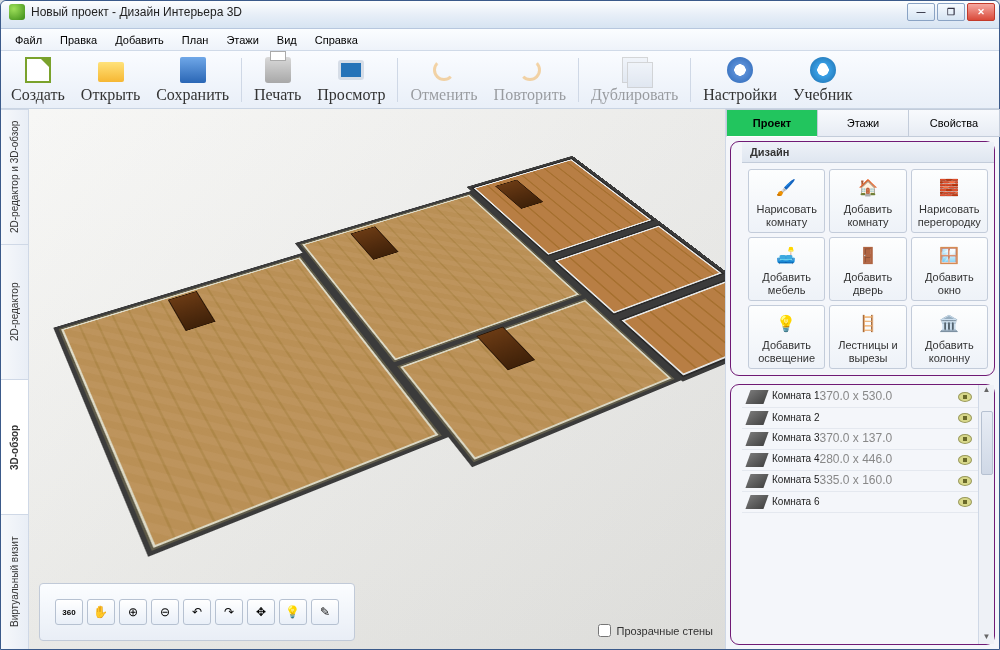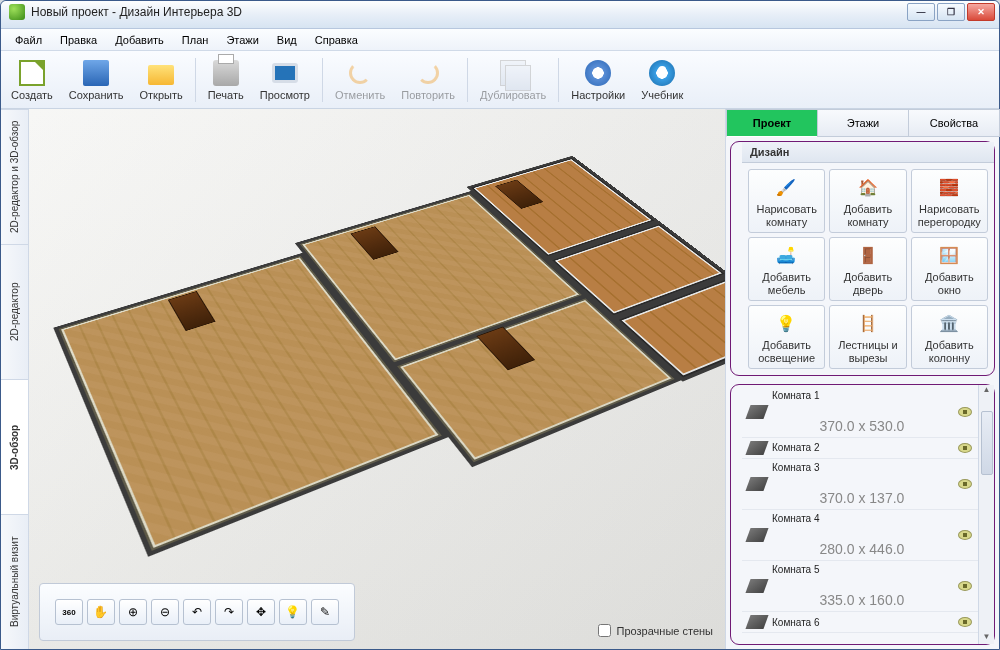--- a/index.html
+++ b/index.html
@@ -14,21 +14,21 @@
 .winbtn { width: 28px; height: 18px; border: 1px solid #8aa3c4; border-radius: 2px; background: linear-gradient(#f7fbff,#d6e4f3); display: flex; align-items: center; justify-content: center; font-size: 9px; font-weight: bold; color: #334; }
 .winbtn.close { background: linear-gradient(#f6a9a1,#d94a3a); border-color: #c23a2a; color: #fff; }
 
 .menubar { height: 22px; background: linear-gradient(#fbfdff,#eef3fa); display: flex; align-items: center; padding: 0 6px; gap: 2px; border-bottom: 1px solid #d0dae8; font-size: 11px; }
 .menuitem { padding: 3px 8px; border-radius: 2px; cursor: default; }
 
 .toolbar { height: 58px; background: linear-gradient(#fafcff,#e9eff8); border-bottom: 1px solid #c9d4e3; display: flex; align-items: center; padding: 0 2px; }
 .tbtn { display: flex; flex-direction: column; align-items: center; justify-content: center; padding: 2px 8px; height: 54px; border-radius: 3px; gap: 2px; min-width: 48px; }
 .tbtn.disabled { opacity: .45; }
 .tbtn .ticon { width: 28px; height: 28px; display: flex; align-items: center; justify-content: center; }
-.tbtn .tlabel { font-size: 11px; color: #333; }
+.tbtn .tlabel { font-size: 16px; color: #333; font-family: Liberation Serif, serif; }
 .tsep { width: 1px; height: 44px; background: #cfd8e6; margin: 0 4px; }
 
 .workarea { flex: 1; display: flex; min-height: 0; }
 
 .leftstrip { width: 28px; background: linear-gradient(90deg,#f6f8fb,#e9eef6); border-right: 1px solid #cfd8e6; display: flex; flex-direction: column; }
 .vtab { flex: 1; display: flex; align-items: center; justify-content: center; border-bottom: 1px solid #cfd8e6; writing-mode: vertical-rl; transform: rotate(180deg); font-size: 10px; color: #333; cursor: default; }
 .vtab.active { background: #fff; font-weight: bold; }
 
 .canvas { flex: 1; position: relative; background: #fff; overflow: hidden; }
 .floor3d { position: absolute; inset: 0; background:
@@ -55,21 +55,21 @@
 .designgrid { display: grid; grid-template-columns: repeat(3,1fr); gap: 4px; padding: 6px; }
 .dtile { border: 1px solid #c3ccda; border-radius: 3px; background: linear-gradient(#fdfefe,#eef2f8); display: flex; flex-direction: column; align-items: center; justify-content: center; padding: 4px 2px; height: 64px; gap: 3px; }
 .dtile .dicon { width: 26px; height: 26px; display:flex; align-items:center; justify-content:center; }
 .dtile .dlabel { font-size: 11px; text-align: center; color: #333; line-height: 1.1; }
 
 .objlist { flex: 1; overflow-y: auto; padding: 2px 0; }
 .orow { display: flex; align-items: center; gap: 6px; padding: 3px 6px; border-bottom: 1px solid #e4e8ef; font-size: 10px; }
 .orow .oicon { width: 18px; height: 14px; background: linear-gradient(135deg,#777,#444); transform: skewX(-20deg); }
 .orow .otxt { flex: 1; display: flex; flex-direction: row; line-height: 1.15; }
 .orow .otxt .oname { color: #222; }
-.orow .otxt .osize { color: #888; font-size: 14px; margin-top: 28px; }
+.orow .otxt .osize { color: #888; font-size: 12px; }
 .orow .eye { width: 14px; height: 10px; border: 1px solid #9a9a5a; border-radius: 50%; background: radial-gradient(circle,#6a6a2a 30%,#d8d88a 32%); }
 .scrollbar { width: 16px; background: #eef1f6; border-left: 1px solid #cfd8e6; display:flex; flex-direction:column;}
 .scrollbar .thumb { width: 12px; margin: 14px auto; height: 64px; background: linear-gradient(#e8edf5,#cfd8e6); border:1px solid #b6c1d1; border-radius:2px;}
 .listwrap{display:flex; flex:1; min-height:0;}
 
 
 .ico { width: 26px; height: 26px; }
 .ico.page { background: #fff; border: 2px solid #7aa22c; position: relative; }
 .ico.page::after{content:"";position:absolute;top:-2px;right:-2px;border:6px solid transparent;border-top-color:#7aa22c;border-right-color:#7aa22c;}
 .ico.folder { background: linear-gradient(#ffe27a,#f6b733); border-radius: 2px; height:20px; margin-top:4px;}
@@ -111,29 +111,29 @@
 
   <div class="toolbar">
     <div class="tbtn">
         <div class="ticon">
           <div class="ico page"></div>
         </div>
         <div class="tlabel">Создать</div>
       </div>
     <div class="tbtn">
         <div class="ticon">
+          <div class="ico folder"></div>
+        </div>
+        <div class="tlabel">Открыть</div>
+      </div>
+    <div class="tbtn">
+        <div class="ticon">
           <div class="ico save"></div>
         </div>
         <div class="tlabel">Сохранить</div>
-      </div>
-    <div class="tbtn">
-        <div class="ticon">
-          <div class="ico folder"></div>
-        </div>
-        <div class="tlabel">Открыть</div>
       </div>
     <div class="tsep"></div>
     <div class="tbtn">
         <div class="ticon">
           <div class="ico print"></div>
         </div>
         <div class="tlabel">Печать</div>
       </div>
     <div class="tbtn">
         <div class="ticon">

